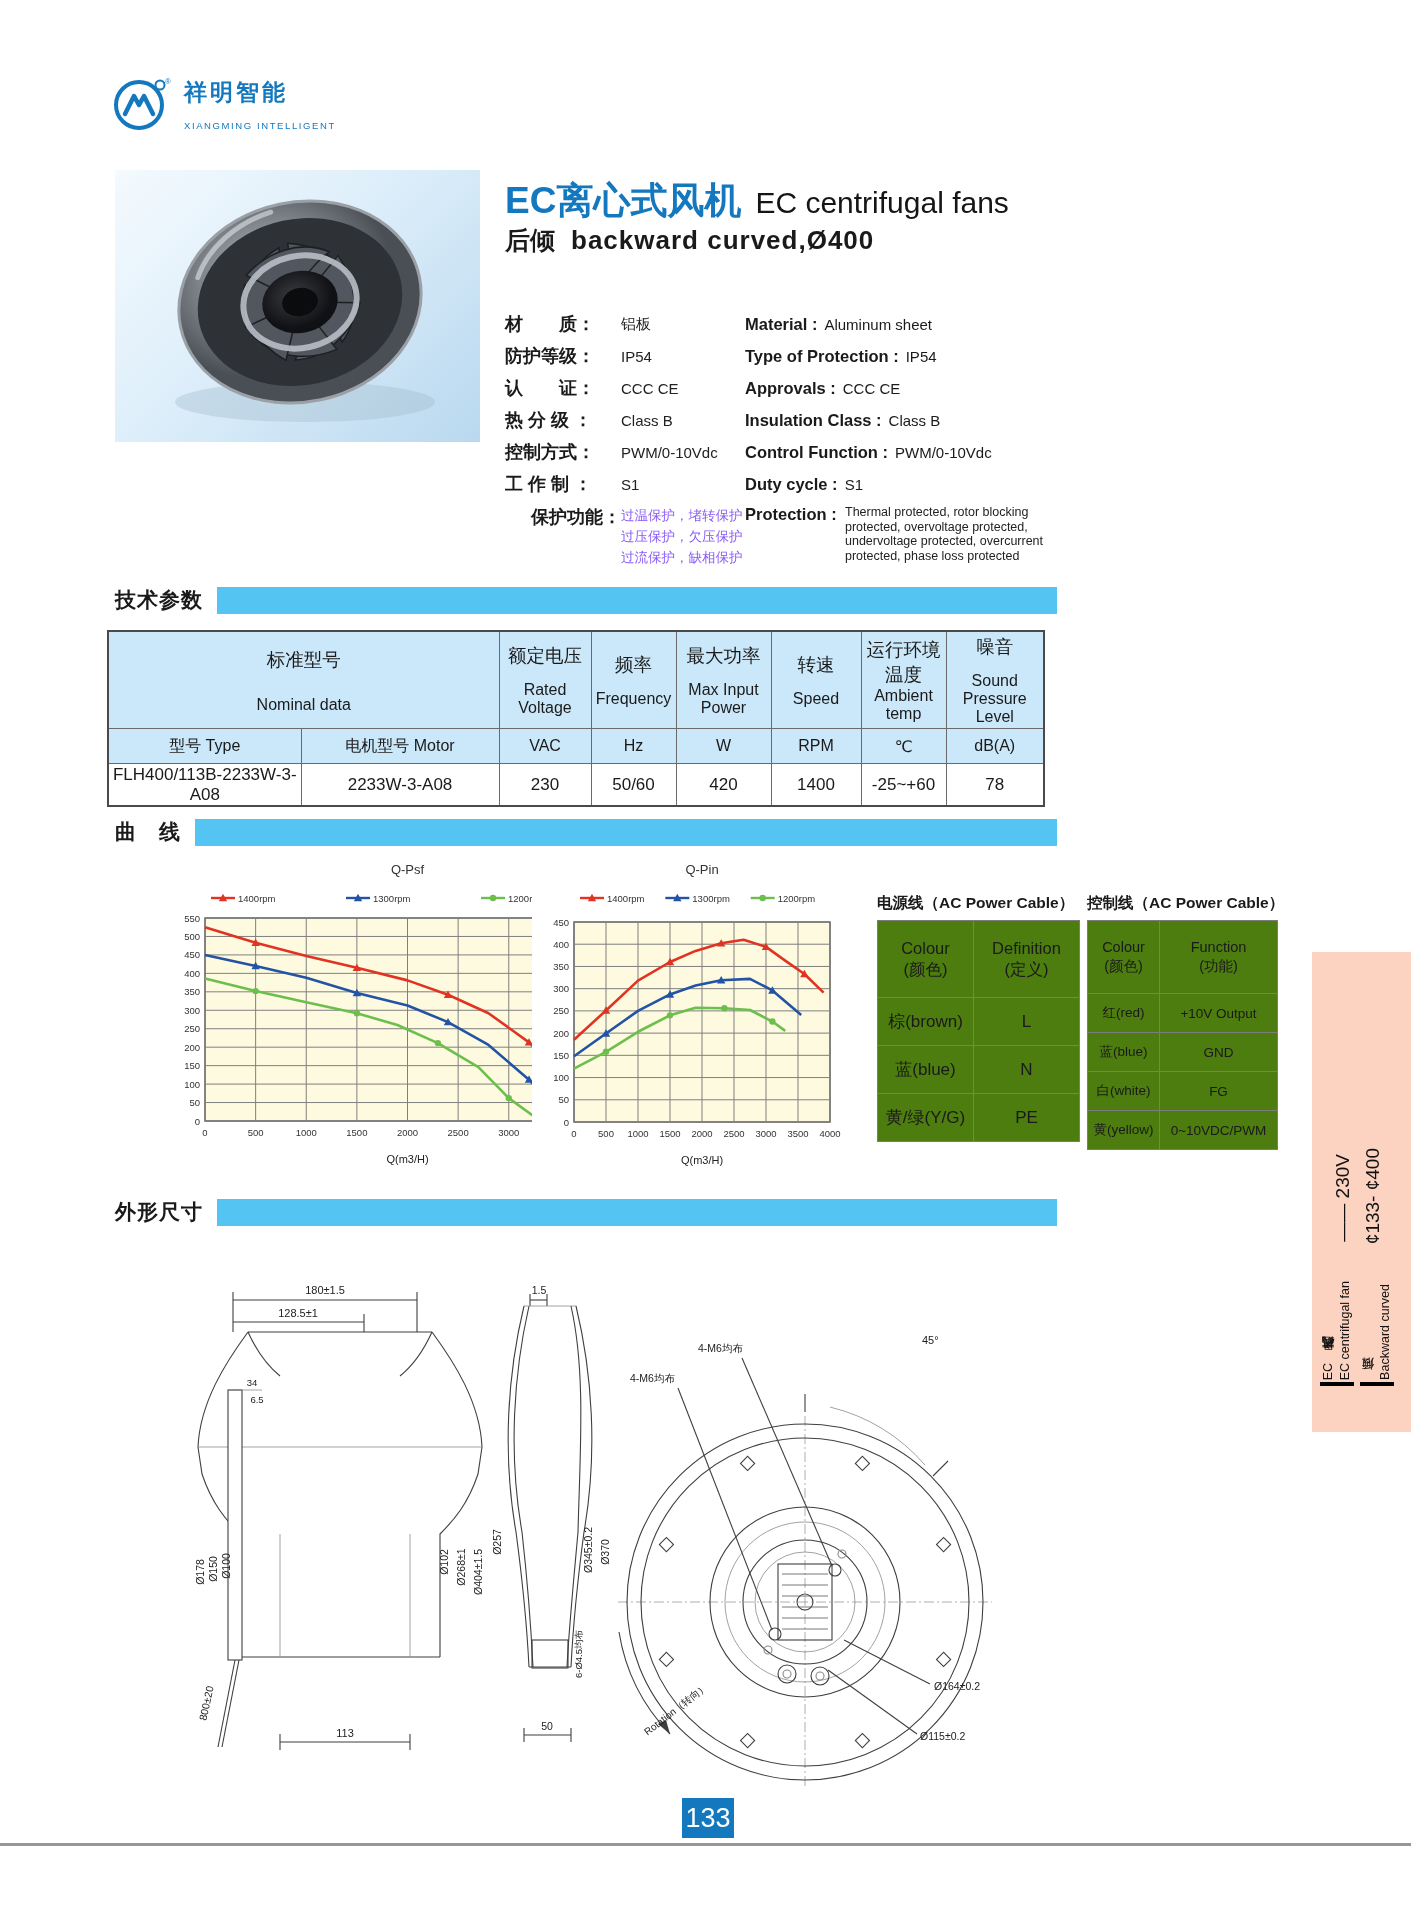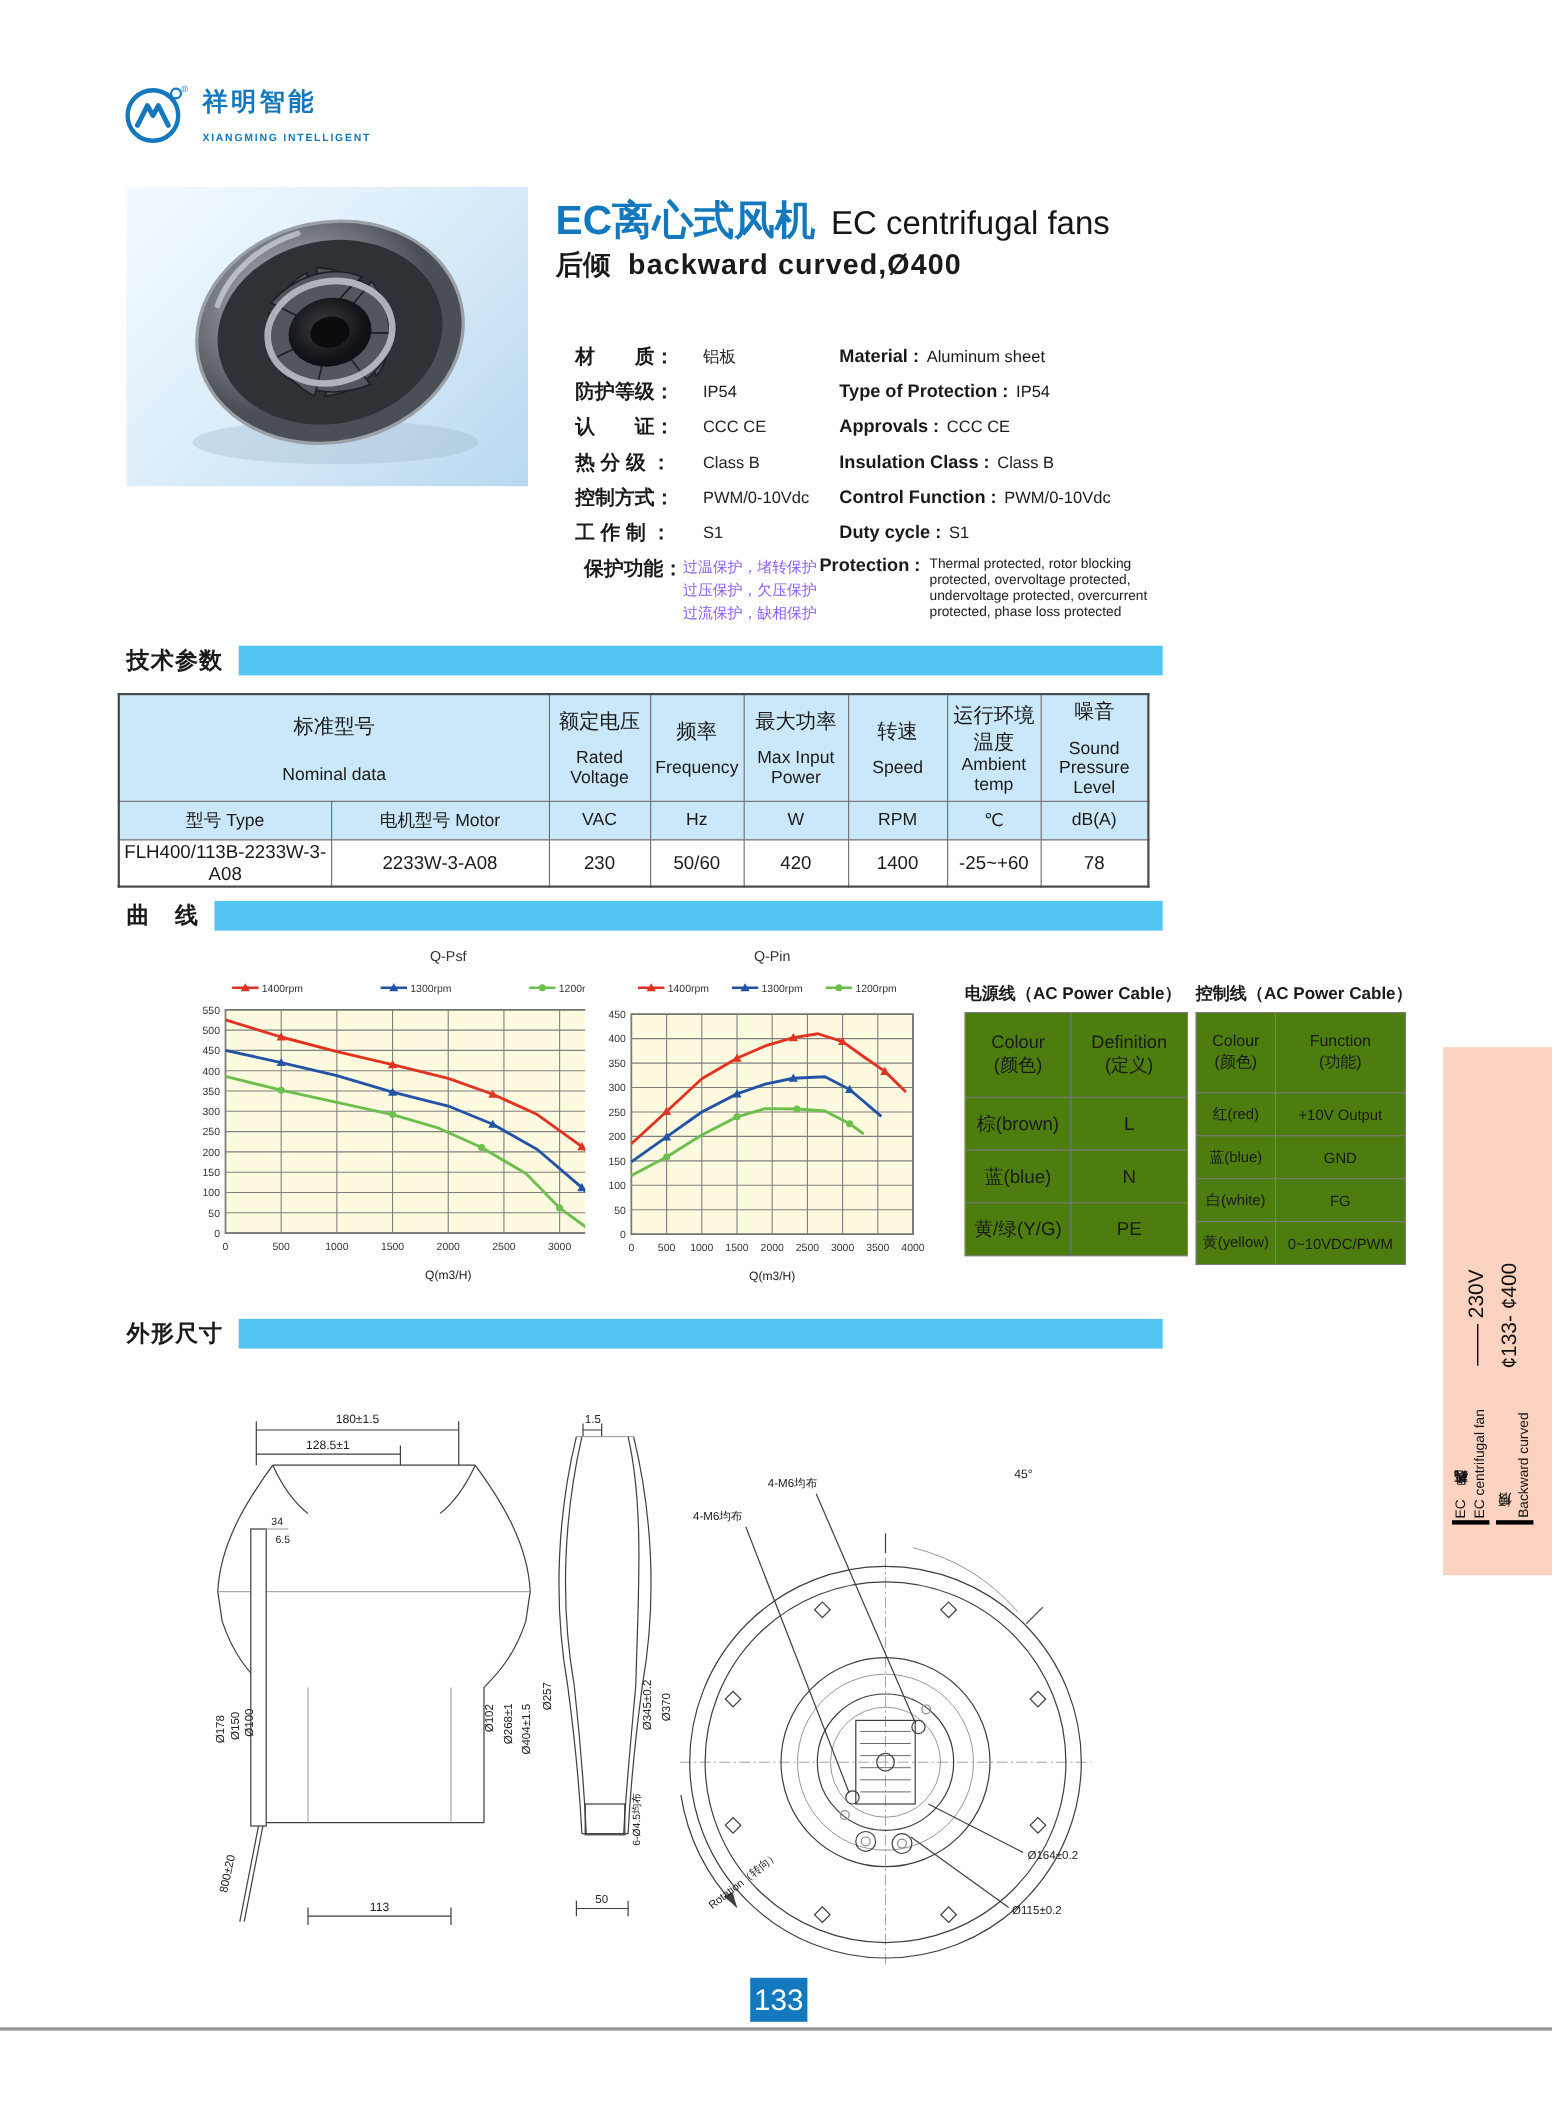--- a/index.html
+++ b/index.html
@@ -3,36 +3,36 @@
 <meta charset="utf-8">
 <style>
   html,body{margin:0;padding:0;background:#e8e8e8;}
   #page{position:relative;width:1411px;height:1914px;margin:0 auto;background:#ffffff;
         font-family:"Liberation Sans","DejaVu Sans",sans-serif;color:#1a1a1a;overflow:hidden;}
   .abs{position:absolute;}
 
   
   #logo{left:112px;top:76px;display:flex;align-items:center;gap:10px;}
   #logo .cn{font-size:23px;font-weight:bold;color:#1478be;letter-spacing:3px;line-height:24px;}
-  #logo .en{font-size:9.5px;font-weight:bold;color:#1478be;letter-spacing:1.6px;margin-top:16px;}
+  #logo .en{font-size:9.5px;font-weight:normal;color:#1478be;letter-spacing:1.6px;margin-top:16px;}
 
   
   #photo{left:115px;top:170px;width:365px;height:272px;
          background:linear-gradient(135deg,#f4fafe 0%,#ddeefa 45%,#b9d8ef 100%);}
 
   
   #title-line1{left:505px;top:176px;display:flex;align-items:baseline;gap:14px;}
   #title-line1 .t-cn{font-size:37px;font-weight:bold;color:#1478be;}
   #title-line1 .t-en{font-size:30px;color:#151515;}
   #title-line2{left:505px;top:224px;display:flex;align-items:baseline;gap:16px;}
   #title-line2 .s-cn{font-size:25px;font-weight:bold;}
   #title-line2 .s-en{font-size:26px;font-weight:bold;letter-spacing:1px;}
 
   
-  #specs{left:523px;top:308px;width:575px;}
+  #specs{left:505px;top:308px;width:575px;}
   .spec-row{display:flex;height:32px;align-items:center;}
   .spec-row .cnl{width:116px;font-size:18px;font-weight:bold;white-space:pre;}
   .spec-row .cnv{width:124px;font-size:15px;color:#222;}
   .spec-row .enl{font-size:16.5px;font-weight:bold;white-space:pre;}
   .spec-row .env{font-size:15px;margin-left:7px;}
   #prot-row{left:505px;top:505px;width:580px;display:flex;}
   #prot-row .cnl{width:116px;font-size:18px;font-weight:bold;text-align:right;}
   #prot-row .cnv{width:124px;font-size:13.5px;line-height:21px;color:#8b5cf6;}
   #prot-row .enl{width:100px;font-size:16.5px;font-weight:bold;}
   #prot-row .env{width:228px;font-size:12.5px;line-height:14.5px;color:#222;}

